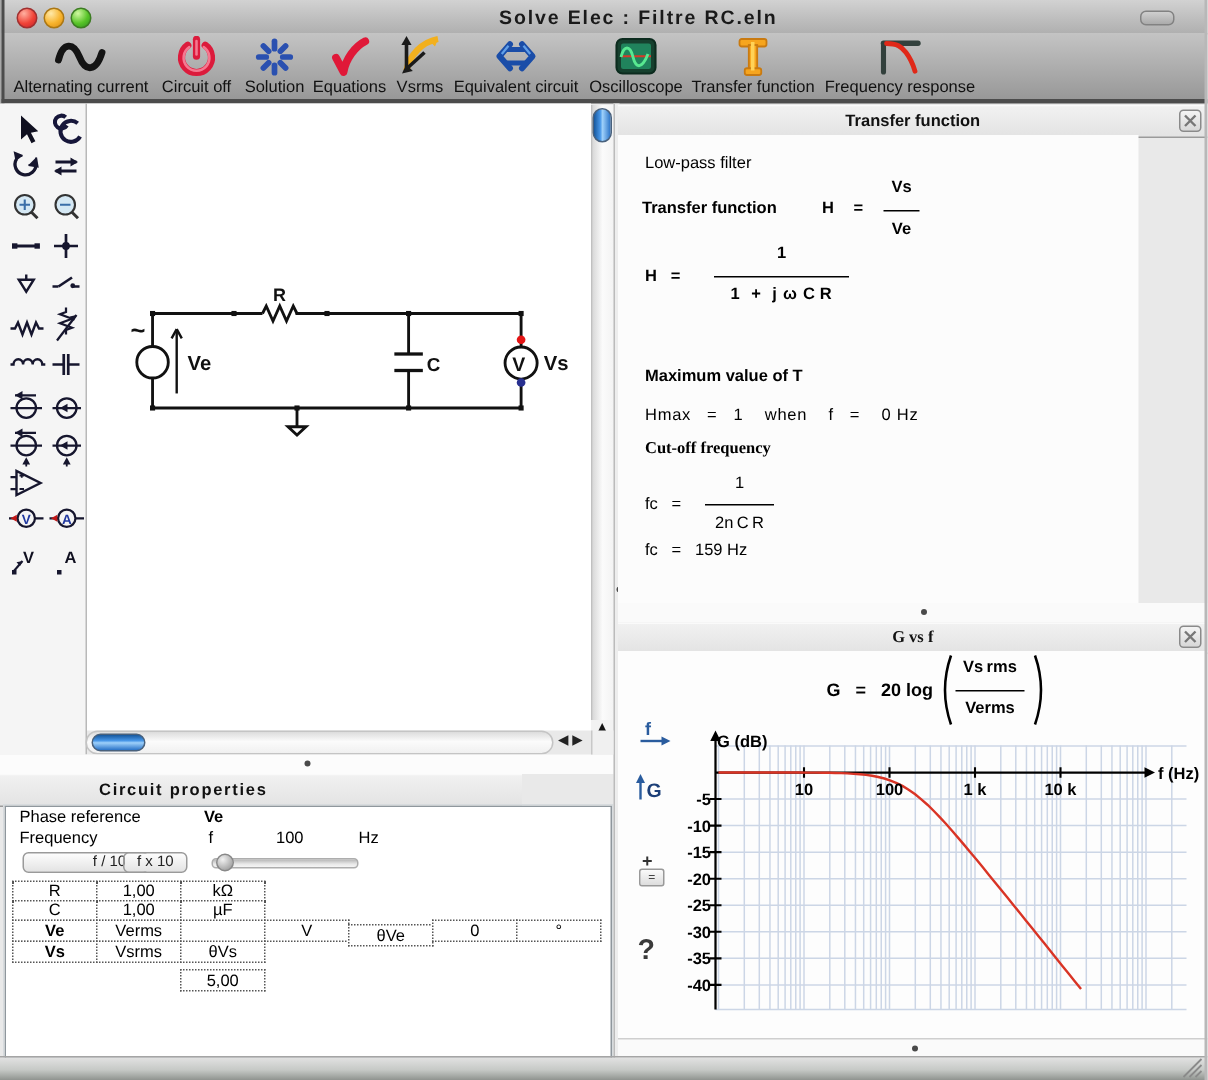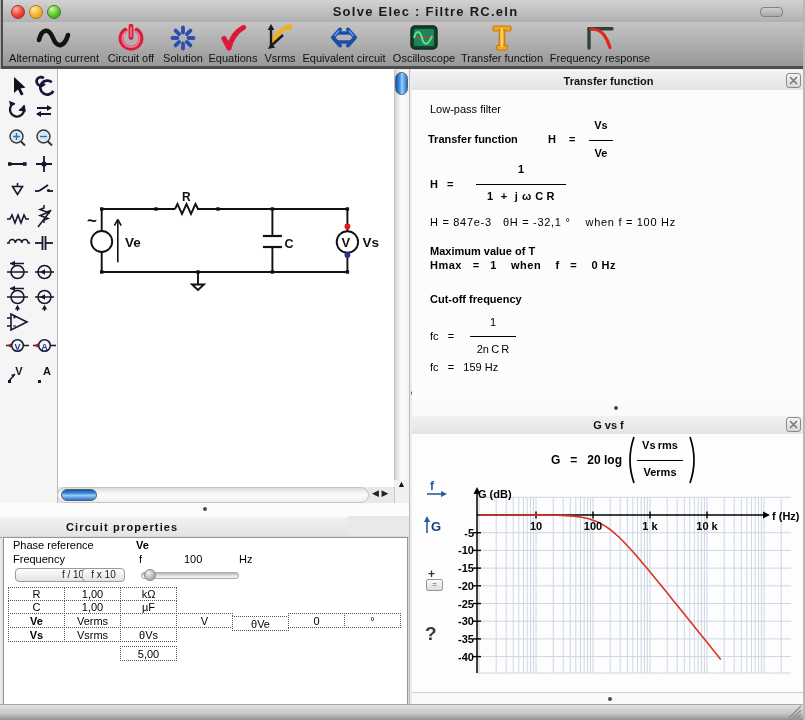--- a/index.html
+++ b/index.html
@@ -61,23 +61,23 @@
   border:1px solid #8f979d;outline:1px solid #d7dbde;}
 .cptxt{font-size:11px;color:#000;white-space:nowrap;}
 .btn{border:1px solid #9a9a9a;border-radius:4px;background:linear-gradient(#fdfdfd,#e3e3e3);
   font-size:10px;text-align:center;color:#222;}
 .cell{position:absolute;border:1px dotted #555;font-size:11px;text-align:center;
   box-sizing:border-box;background:#fff;}
 
 #vdiv{left:409px;top:69px;width:3px;height:651px;background:#ededed;border-left:1px solid #bbb;}
 #tfhead{left:412px;top:70px;width:393px;height:20px;}
 #tfhead span{position:absolute;left:0;width:100%;text-align:center;top:4px;}
-#tfbody{left:412px;top:90px;width:393px;height:312px;background:#fcfcfc;}
+#tfbody{left:412px;top:90px;width:347px;height:312px;background:#fcfcfc;}
 #rdiv1{left:412px;top:402px;width:393px;height:13px;background:#fafafa;}
-#ghead{left:412px;top:415px;width:393px;height:19px;}
+#ghead{left:412px;top:415px;width:393px;height:19px;font-family:Liberation Serif, serif;}
 #ghead span{position:absolute;left:0;width:100%;text-align:center;top:3px;}
 #gbody{left:412px;top:434px;width:393px;height:258px;background:#fdfdfd;}
 #rdiv2{left:412px;top:692px;width:393px;height:12px;background:#fafafa;border-top:1px solid #cfcfcf;}
 .closebox{position:absolute;width:13px;height:13px;border:1px solid #8a8a8a;
   border-radius:3px;background:linear-gradient(#f4f4f4,#d8d8d8);}
 .closebox svg{position:absolute;left:2px;top:2px;}
 
 #botbar{left:0;top:704px;width:805px;height:16px;
   background:linear-gradient(#e2e2e2,#c6c9c6 55%,#a2a6a2 85%,#8f938f);border-top:1px solid #a5a5a5;box-sizing:border-box;}
 .t11{font-size:11px;color:#000;white-space:nowrap;}
@@ -381,24 +381,23 @@
   <div class="abs b11" style="left:16px;top:43px;">Transfer function</div>
   <div class="abs b11" style="left:136px;top:43px;">H</div>
   <div class="abs b11" style="left:157px;top:43px;">=</div>
   <div class="abs b11" style="left:177px;top:29px;width:24px;text-align:center;">Vs</div>
   <div class="abs fbar" style="left:177px;top:50px;width:24px;"></div>
   <div class="abs b11" style="left:177px;top:57px;width:24px;text-align:center;">Ve</div>
   <div class="abs b11" style="left:18px;top:88px;">H&nbsp;&nbsp;&nbsp;=</div>
   <div class="abs b11" style="left:64px;top:73px;width:90px;text-align:center;">1</div>
   <div class="abs fbar" style="left:64px;top:94px;width:90px;"></div>
   <div class="abs b11" style="left:64px;top:100px;width:90px;text-align:center;letter-spacing:0.5px;">1&nbsp;&nbsp;+&nbsp;&nbsp;j&nbsp;ω&nbsp;C R</div>
-  <div class="abs t11" style="left:18px;top:126px;letter-spacing:0.7px;">H = 847e-3&nbsp;&nbsp;&nbsp;θH = -32,1 °&nbsp;&nbsp;&nbsp;&nbsp;when f = 100 Hz</div>
   <div class="abs b11" style="left:18px;top:155px;">Maximum value of T</div>
-  <div class="abs t11" style="left:18px;top:169px;letter-spacing:0.5px;font-weight:bold;">Hmax&nbsp;&nbsp;&nbsp;=&nbsp;&nbsp;&nbsp;1&nbsp;&nbsp;&nbsp;&nbsp;when&nbsp;&nbsp;&nbsp;&nbsp;f&nbsp;&nbsp;&nbsp;=&nbsp;&nbsp;&nbsp;&nbsp;0 Hz</div>
-  <div class="abs b11" style="left:18px;top:203px;">Cut-off frequency</div>
+  <div class="abs t11" style="left:18px;top:181px;letter-spacing:0.5px;">Hmax&nbsp;&nbsp;&nbsp;=&nbsp;&nbsp;&nbsp;1&nbsp;&nbsp;&nbsp;&nbsp;when&nbsp;&nbsp;&nbsp;&nbsp;f&nbsp;&nbsp;&nbsp;=&nbsp;&nbsp;&nbsp;&nbsp;0 Hz</div>
+  <div class="abs b11" style="left:18px;top:203px;font-family:Liberation Serif, serif;">Cut-off frequency</div>
   <div class="abs t11" style="left:18px;top:240px;">fc&nbsp;&nbsp;&nbsp;=</div>
   <div class="abs t11" style="left:58px;top:226px;width:46px;text-align:center;">1</div>
   <div class="abs fbar" style="left:58px;top:246px;width:46px;"></div>
   <div class="abs t11" style="left:58px;top:253px;width:46px;text-align:center;">2n C R</div>
   <div class="abs t11" style="left:18px;top:271px;">fc&nbsp;&nbsp;&nbsp;=&nbsp;&nbsp;&nbsp;159 Hz</div>
 </div>
 <div class="abs" id="rdiv1">
     <div class="dot" style="position:absolute;left:202px;top:4px;"></div>
   </div>
 <div class="abs phead" id="ghead">

